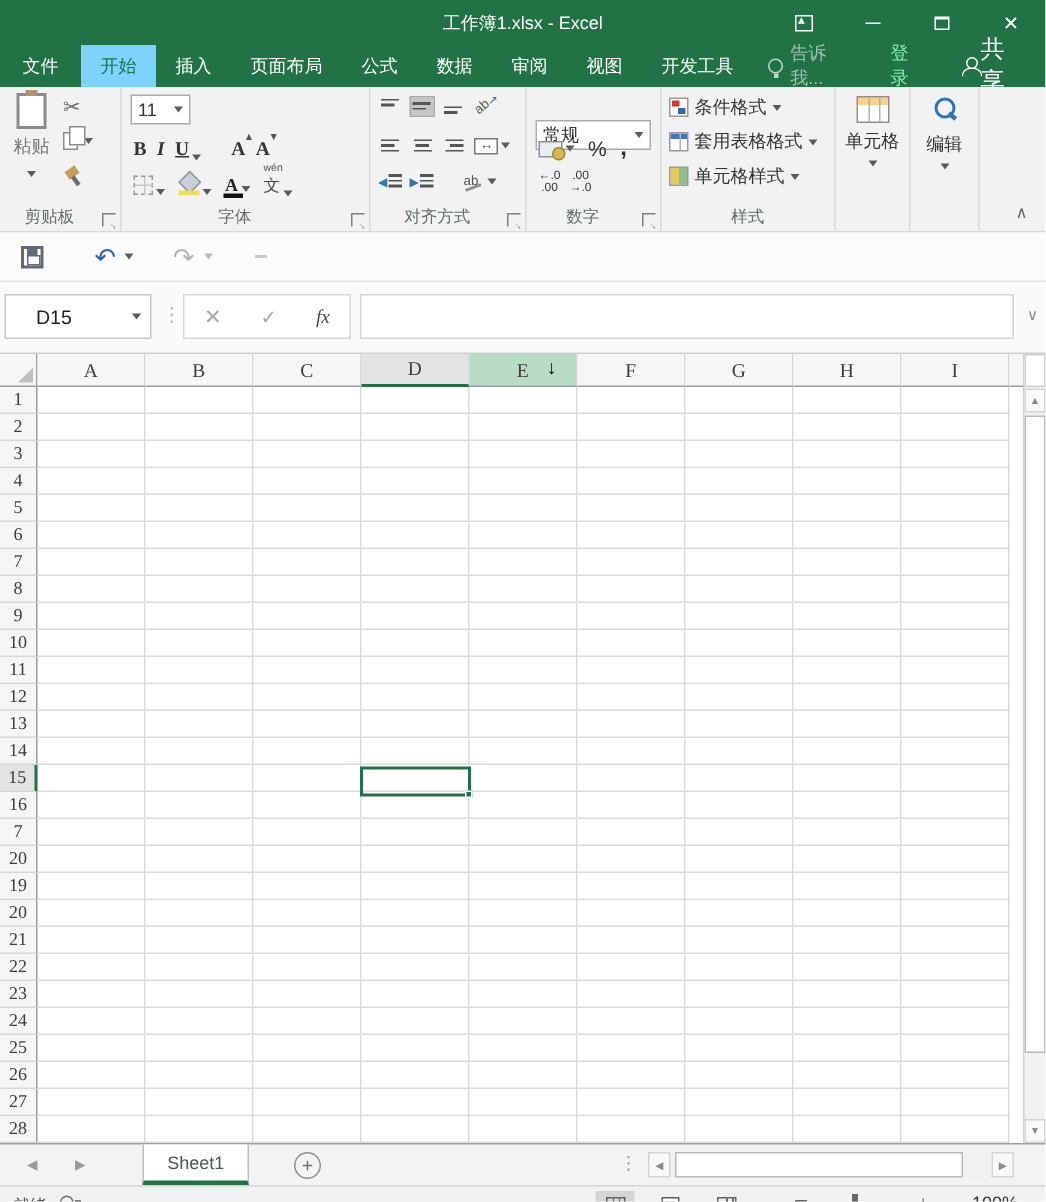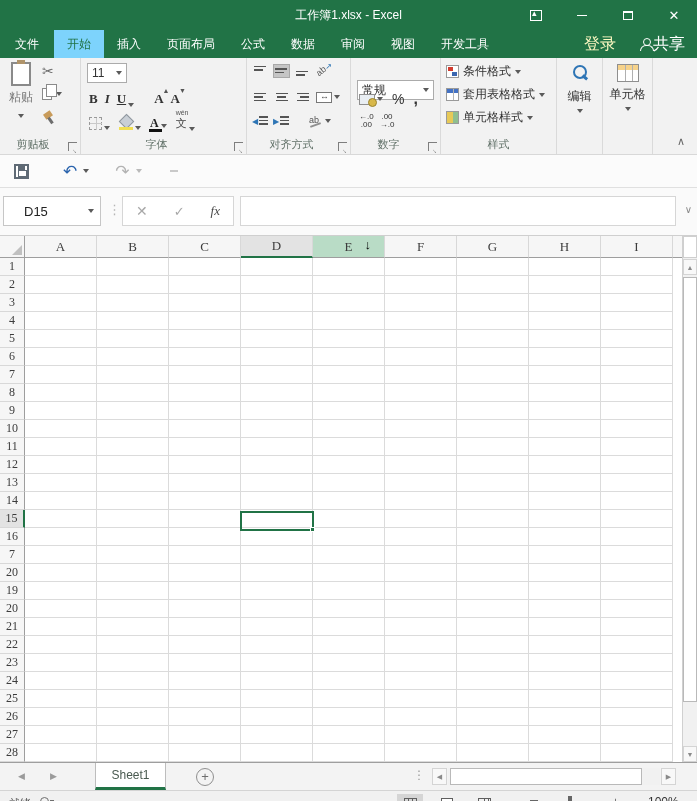--- a/index.html
+++ b/index.html
@@ -19,21 +19,21 @@
 
   
   #tabrow { position:absolute; left:0; top:30px; width:697px; height:28px; background:#217346; display:flex; align-items:stretch; }
   .rtab { color:#fff; font-size:12px; padding:0 13px; display:flex; align-items:center; cursor:default; white-space:nowrap; }
   .rtab.file { padding:0 15px; }
   .rtab.active { background:#7dd3fc; color:#217346; }
   #tab-right { margin-left:auto; display:flex; align-items:stretch; }
   .tellme { display:flex; align-items:center; gap:5px; padding:0 10px; color:rgba(255,255,255,.55); font-size:12px; }
   .bulb-icon { width:10px; height:10px; border:1.5px solid rgba(255,255,255,.7); border-radius:50%; position:relative; }
   .bulb-icon::after { content:""; position:absolute; left:2.5px; top:9px; width:3px; height:3px; background:rgba(255,255,255,.7); }
-  .signin { color:#fef9c3; font-size:16px; padding:0 12px; display:flex; align-items:center; }
+  .signin { color:#86efac; font-size:12px; padding:0 12px; display:flex; align-items:center; }
   .share { color:#fff; font-size:16px; padding:0 12px; display:flex; align-items:center; }
   .person-icon { width:13px; height:12px; position:relative; }
   .person-icon::before { content:""; position:absolute; left:3px; top:0; width:6px; height:6px; border:1.5px solid #fff; border-radius:50%; }
   .person-icon::after { content:""; position:absolute; left:0; top:7px; width:12px; height:5px; border:1.5px solid #fff; border-bottom:none; border-radius:6px 6px 0 0; }
 
   
   #ribbon { position:absolute; left:0; top:58px; width:697px; height:97px; background:#f2f2f2; border-bottom:1px solid #d8d8d8; display:flex; font-size:12px; color:#333; }
   .group { position:relative; height:96px; border-right:1px solid #dadada; flex:0 0 auto; }
   .grp-label { position:absolute; bottom:2px; left:0; right:14px; text-align:center; font-size:11px; color:#5f6f66; white-space:nowrap; }
   .launcher { position:absolute; bottom:3px; right:3px; width:9px; height:9px; border-left:1px solid #7e7e7e; border-top:1px solid #7e7e7e; }
@@ -249,20 +249,24 @@
         <div class="rtab active">开始</div>
         <div class="rtab">插入</div>
         <div class="rtab">页面布局</div>
         <div class="rtab">公式</div>
         <div class="rtab">数据</div>
         <div class="rtab">审阅</div>
         <div class="rtab">视图</div>
         <div class="rtab">开发工具</div>
       </div>
     <div id="tab-right">
+      <div class="tellme">
+        <span class="bulb-icon"></span>
+        <span>告诉我...</span>
+      </div>
       <div class="signin">登录</div>
       <div class="share">
         <span class="person-icon"></span>
         <span>共享</span>
       </div>
     </div>
   </div>
 
   <div id="ribbon">
 
@@ -435,32 +439,32 @@
           </div>
           <div class="style-row">
             <span class="cs-icon"></span>
             <span>单元格样式</span>
             <span class="caret"></span>
           </div>
         </div>
       <div class="grp-label" style="right:0;">样式</div>
     </div>
 
+    <div class="group" id="grp-cells">
+      <div class="bigbtn">
+        <span class="cells-icon"></span>
+        <span class="biglbl">单元格</span>
+        <span class="caret"></span>
+      </div>
+    </div>
+
     <div class="group" id="grp-editing">
       <div class="bigbtn">
         <span class="search-icon"></span>
         <span class="biglbl">编辑</span>
-        <span class="caret"></span>
-      </div>
-    </div>
-
-    <div class="group" id="grp-cells">
-      <div class="bigbtn">
-        <span class="cells-icon"></span>
-        <span class="biglbl">单元格</span>
         <span class="caret"></span>
       </div>
     </div>
 
     <div class="group" id="grp-tail">
       <span class="collapse-chevron">∧</span>
     </div>
   </div>
 
   <div id="qat">

